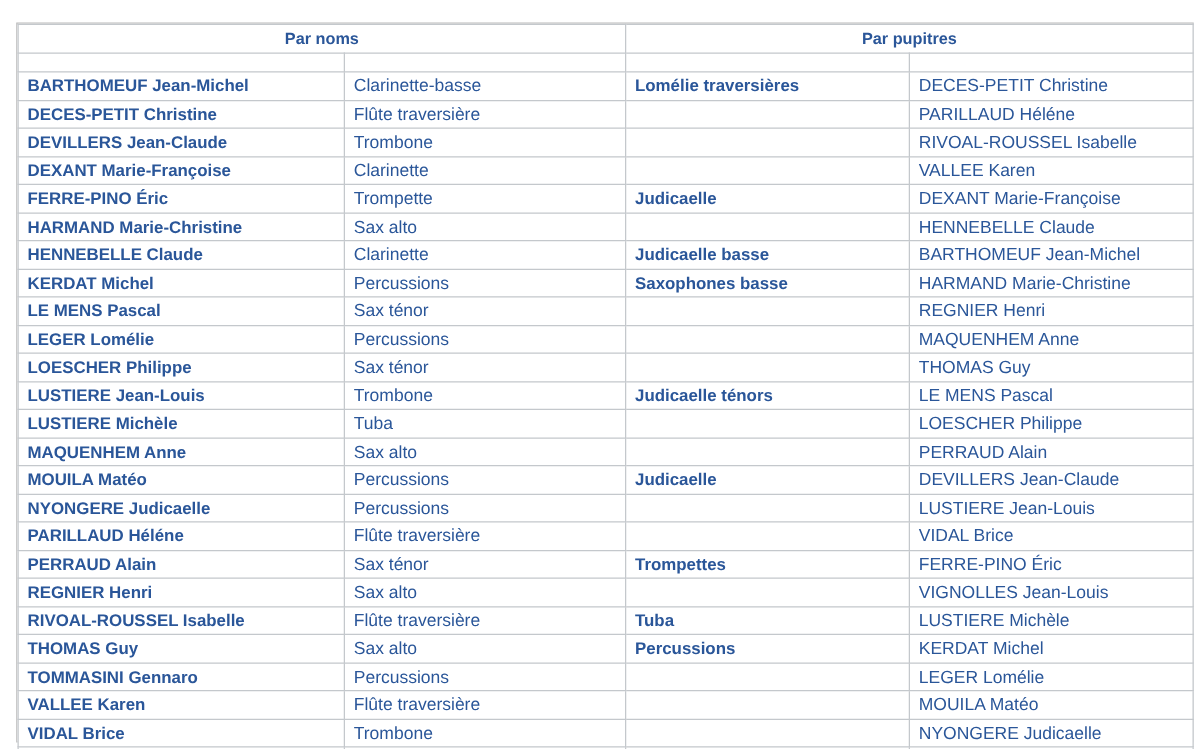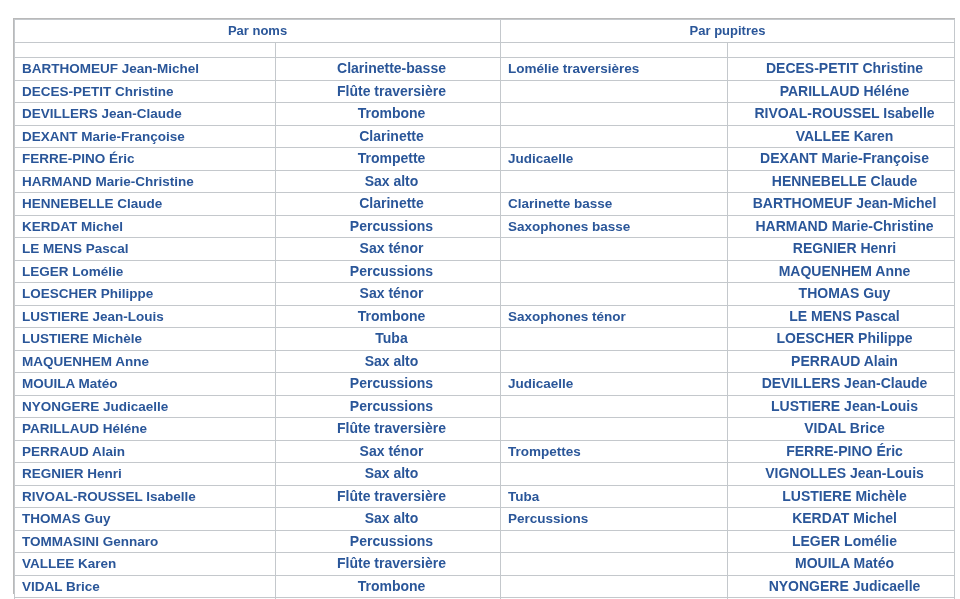--- a/index.html
+++ b/index.html
@@ -81,24 +81,23 @@
   table.roster td.name,
   table.roster td.section {
     font-weight: bold;
     font-size: 13.5px;
     color: #2a5699;
   }
 
   
   table.roster td.instrument,
   table.roster td.member {
-    font-weight: bold;
+    font-weight: normal;
     font-size: 14px;
     color: #2a5699;
-    text-align: center;
   }
 
   table.roster td.empty {
     color: transparent;
   }
 </style>
 </head>
 <body>
 
 <div id="sheet">
@@ -154,21 +153,21 @@
           </tr>
           <tr>
             <td class="name">HARMAND Marie-Christine</td>
             <td class="instrument">Sax alto</td>
             <td class="section"></td>
             <td class="member">HENNEBELLE Claude</td>
           </tr>
           <tr>
             <td class="name">HENNEBELLE Claude</td>
             <td class="instrument">Clarinette</td>
-            <td class="section">Clarinette basse</td>
+            <td class="section">Judicaelle basse</td>
             <td class="member">BARTHOMEUF Jean-Michel</td>
           </tr>
           <tr>
             <td class="name">KERDAT Michel</td>
             <td class="instrument">Percussions</td>
             <td class="section">Saxophones basse</td>
             <td class="member">HARMAND Marie-Christine</td>
           </tr>
           <tr>
             <td class="name">LE MENS Pascal</td>
@@ -184,21 +183,21 @@
           </tr>
           <tr>
             <td class="name">LOESCHER Philippe</td>
             <td class="instrument">Sax ténor</td>
             <td class="section"></td>
             <td class="member">THOMAS Guy</td>
           </tr>
           <tr>
             <td class="name">LUSTIERE Jean-Louis</td>
             <td class="instrument">Trombone</td>
-            <td class="section">Saxophones ténor</td>
+            <td class="section">Judicaelle ténors</td>
             <td class="member">LE MENS Pascal</td>
           </tr>
           <tr>
             <td class="name">LUSTIERE Michèle</td>
             <td class="instrument">Tuba</td>
             <td class="section"></td>
             <td class="member">LOESCHER Philippe</td>
           </tr>
           <tr>
             <td class="name">MAQUENHEM Anne</td>

